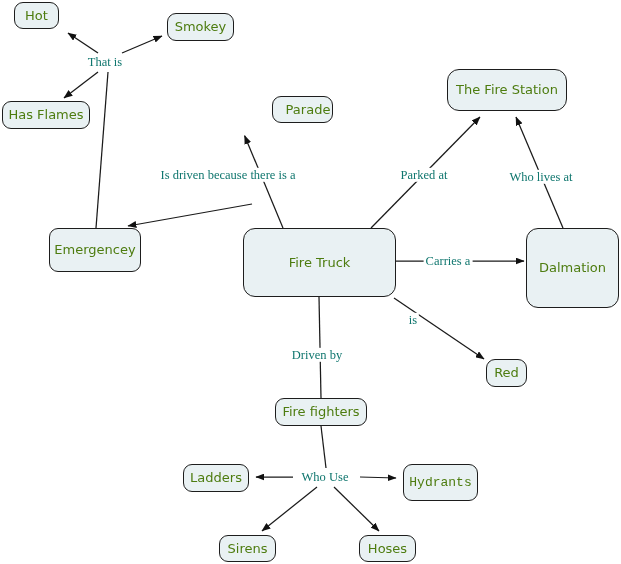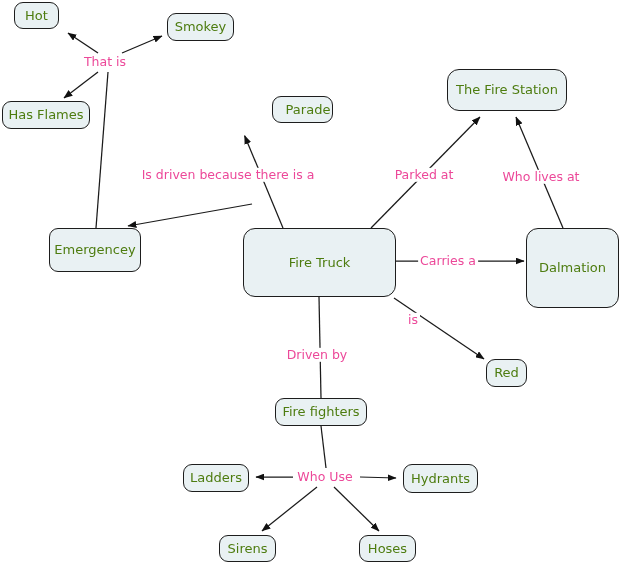--- a/index.html
+++ b/index.html
@@ -42,28 +42,29 @@
     white-space: nowrap;
     z-index: 3;
   }
   .node.big {
     border-radius: 12px;
     border-width: 1.6px;
   }
   .edge-label {
     position: absolute;
     z-index: 4;
-    color: #ec4899;
+    color: #0f766e;
     font-size: 12.5px;
     line-height: 1.15;
     white-space: nowrap;
     background: #ffffff;
     padding: 0 2px;
     transform: translate(-50%, -50%);
     text-align: center;
+    font-family: Liberation Serif, serif;
   }
 </style>
 </head>
 <body>
 
 <div id="canvas">
 
   <svg id="edge-layer" viewBox="0 0 621 564" width="621" height="564">
     <defs>
       <marker id="arrowhead" markerWidth="9" markerHeight="7" refX="8.4" refY="3.5" orient="auto" markerUnits="userSpaceOnUse">
@@ -144,21 +145,21 @@
   </div>
 
   <div class="node" style="left:275px; top:398px; width:92px; height:28px;">
     <span>Fire fighters</span>
   </div>
 
   <div class="node" style="left:183px; top:464px; width:66px; height:28px;">
     <span>Ladders</span>
   </div>
 
-  <div class="node" style="left:403px; top:464px; width:75px; height:29px;">
+  <div class="node" style="left:403px; top:464px; width:75px; height:37px;font-family:Liberation Mono, monospace;">
     <span>Hydrants</span>
   </div>
 
   <div class="node" style="left:219px; top:535px; width:57px; height:27px;">
     <span>Sirens</span>
   </div>
 
   <div class="node" style="left:359px; top:535px; width:57px; height:27px;">
     <span>Hoses</span>
   </div>

